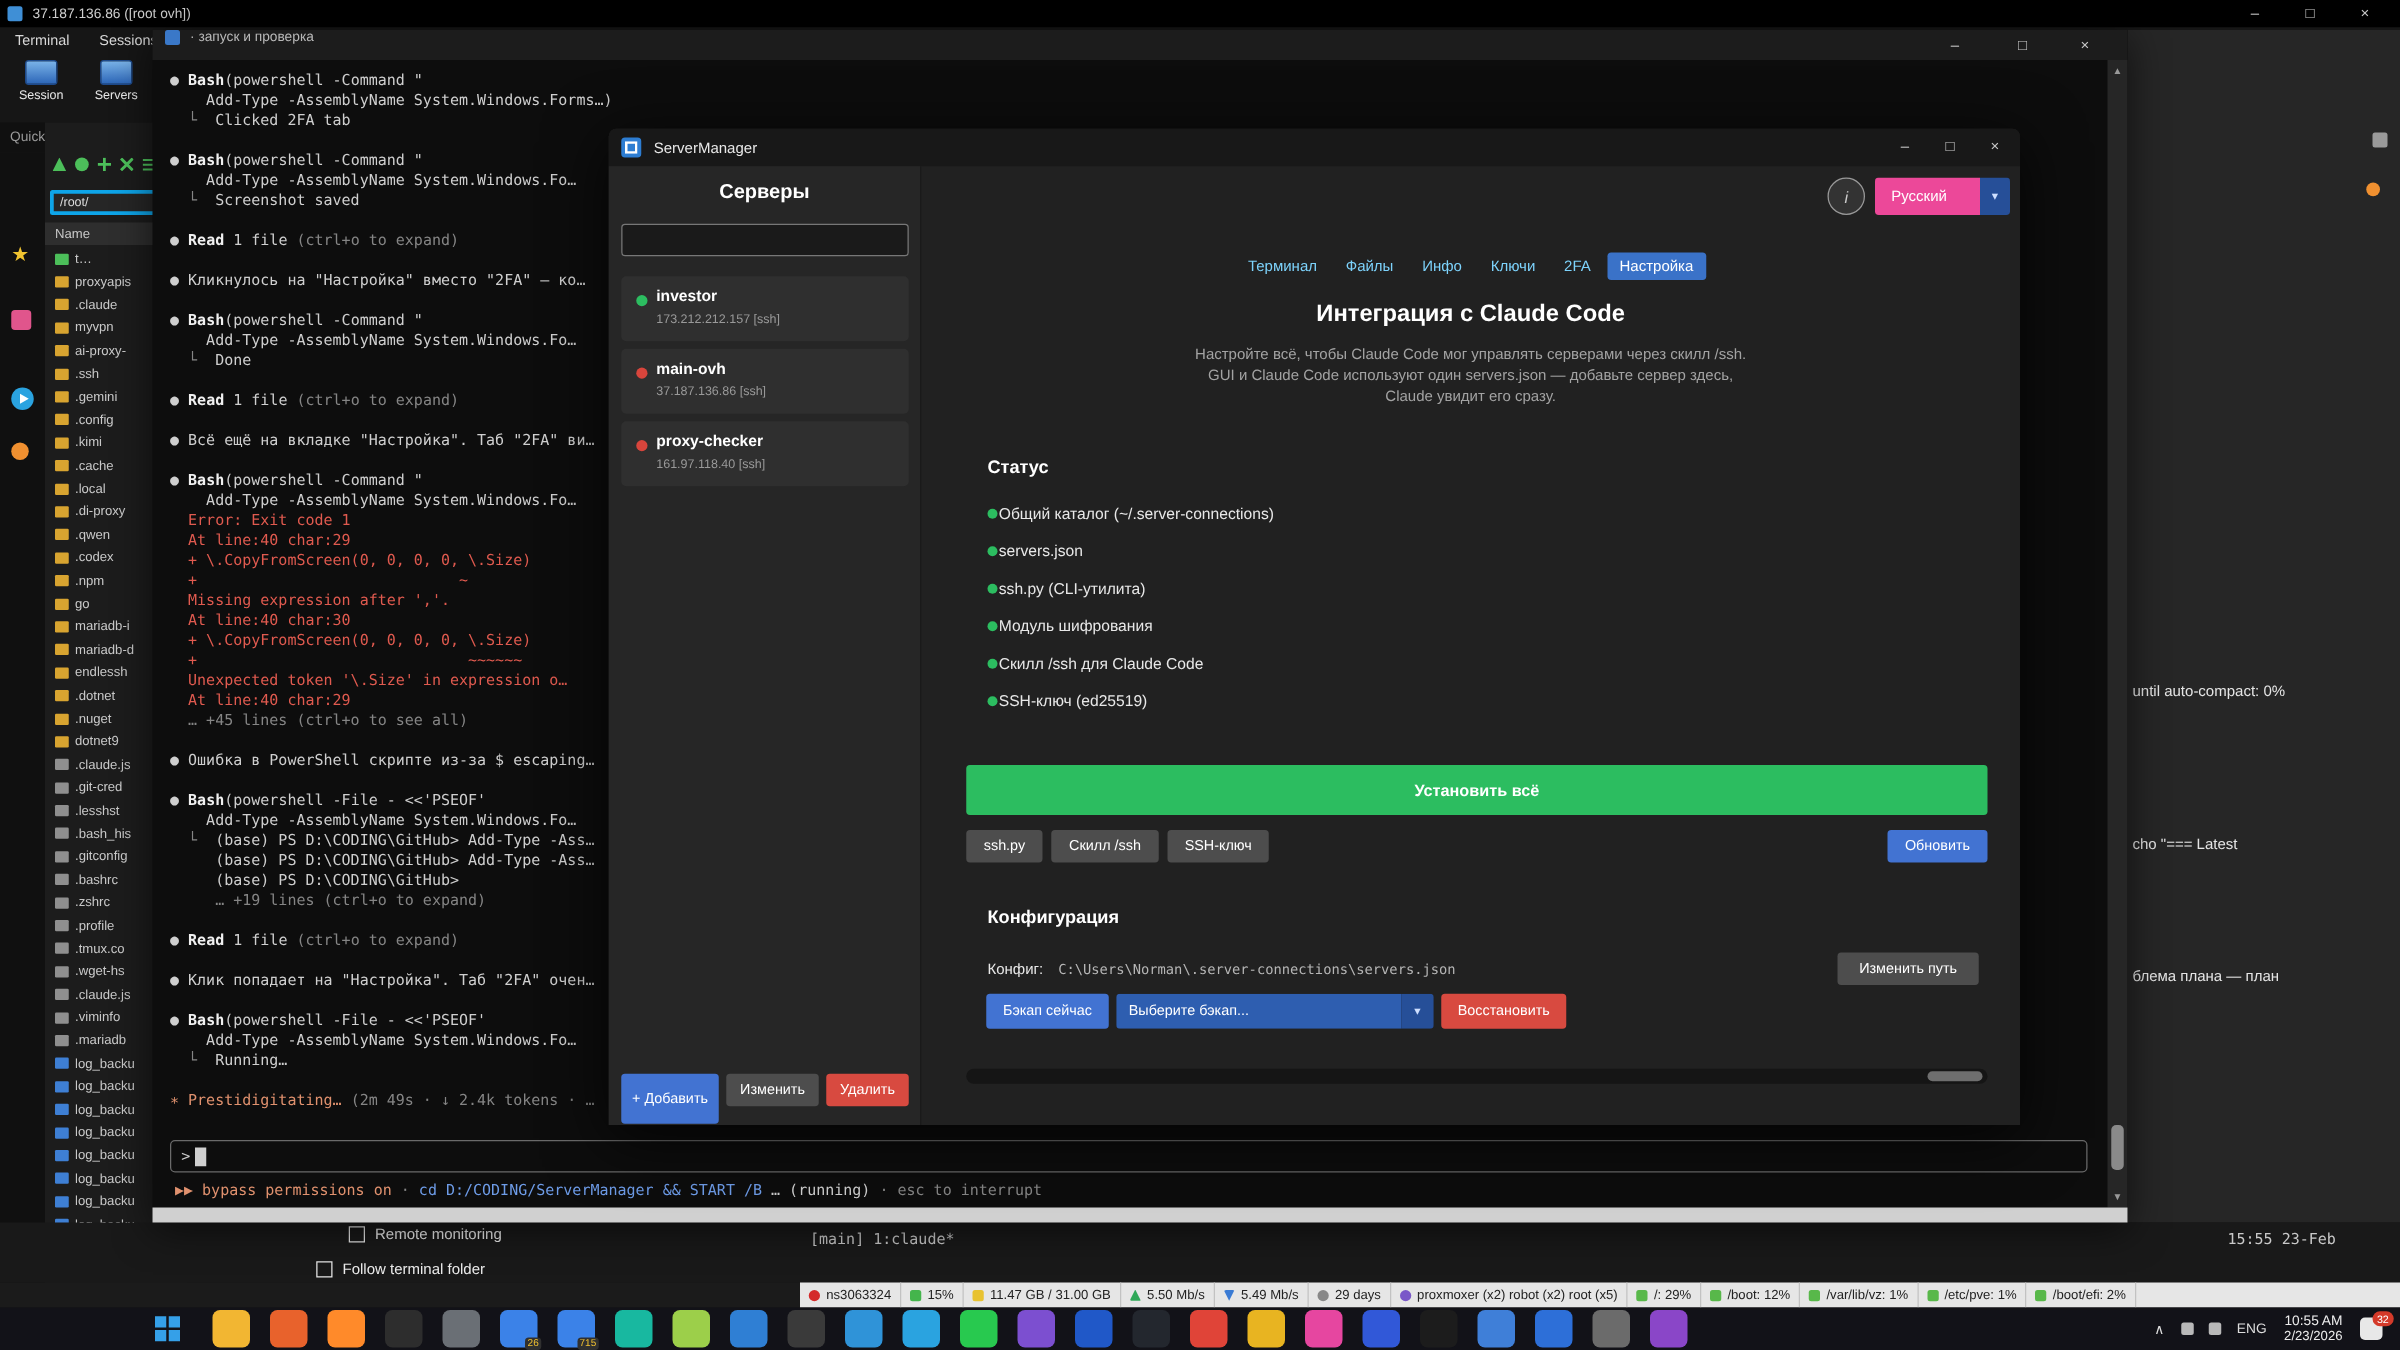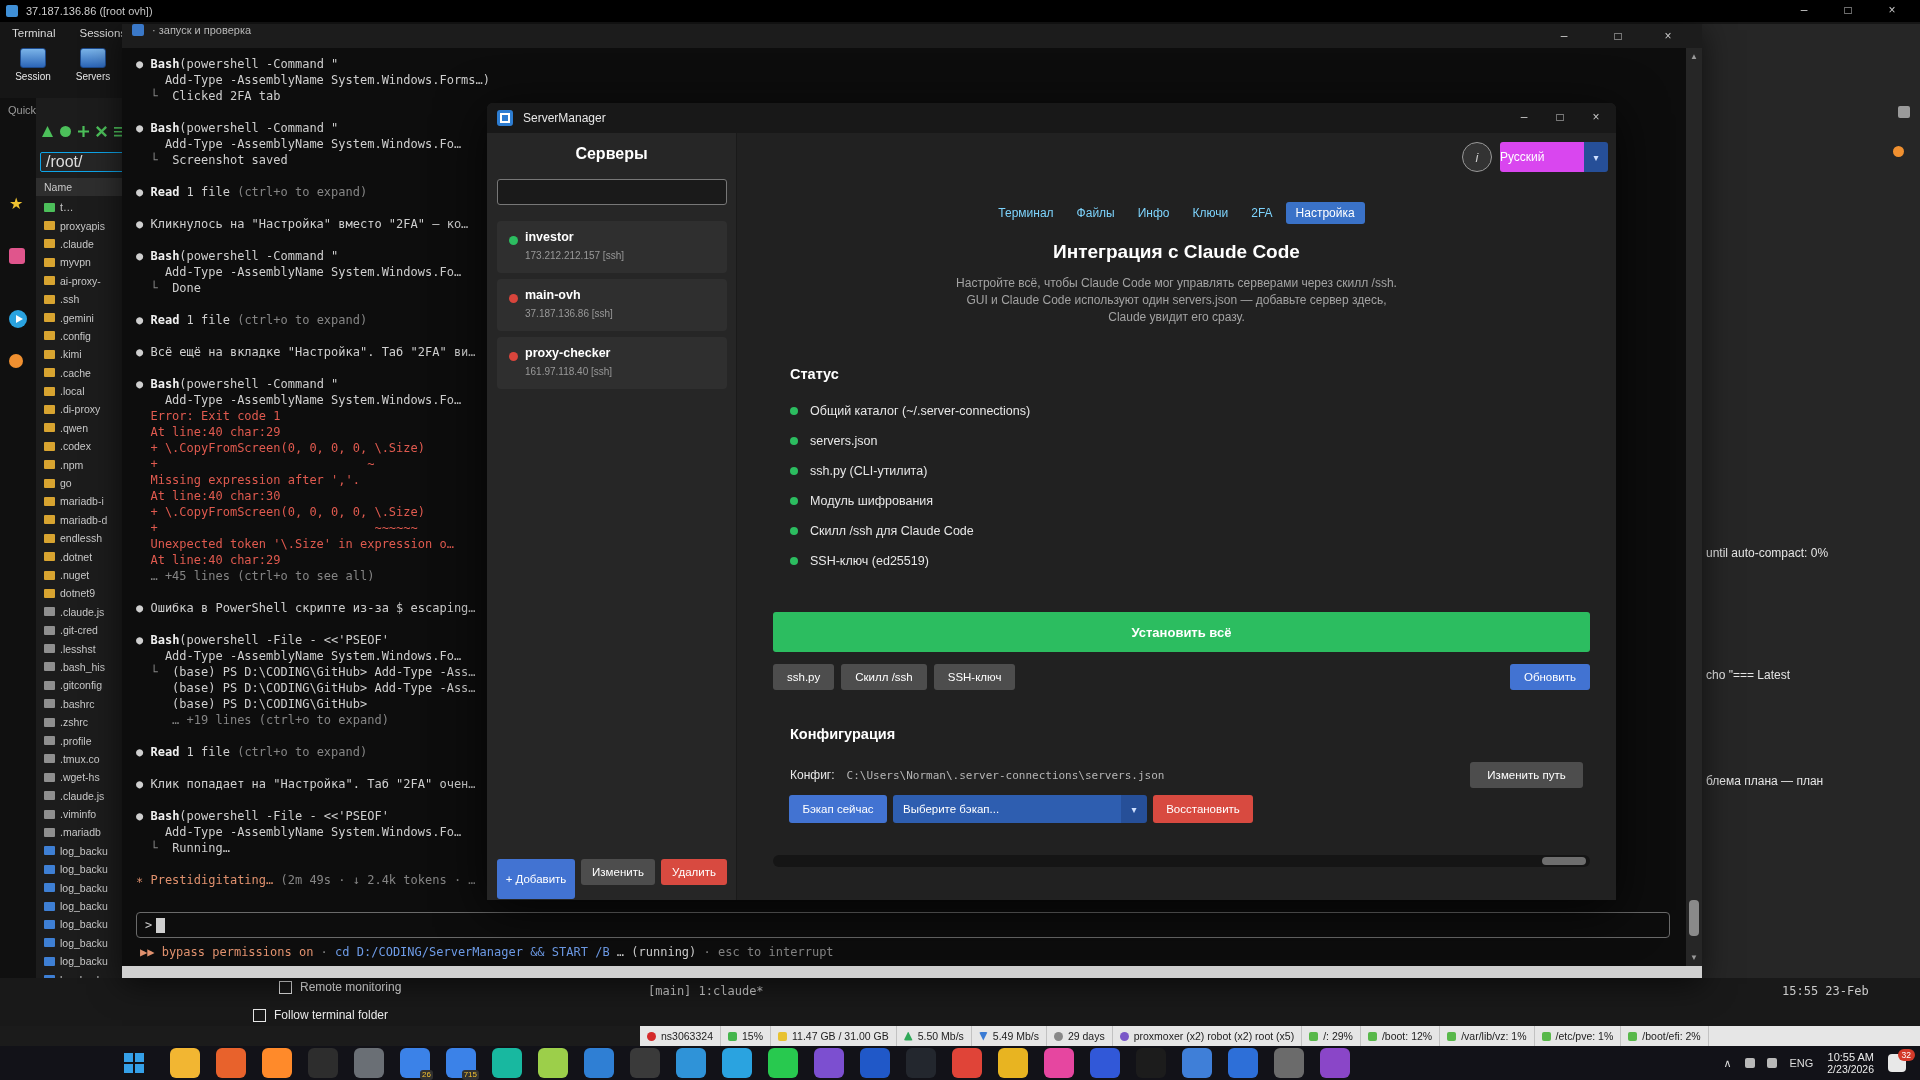--- a/index.html
+++ b/index.html
@@ -26,21 +26,21 @@
 .tg::after{content:"";width:0;height:0;border-left:7px solid #fff;border-top:4px solid transparent;border-bottom:4px solid transparent;margin-left:2px}
 
 #files{left:36px;top:98px;width:114px;height:928px;background:#1c1c1c;z-index:2}
 #ftools{position:absolute;left:6px;top:28px;display:flex;gap:7px}
 #ftools .fg{width:11px;height:11px;background:#4cbf5a}
 .fg-up{clip-path:polygon(50% 0,100% 100%,0 100%)}
 .fg-refresh{border-radius:50%}
 .fg-add{clip-path:polygon(40% 0,60% 0,60% 40%,100% 40%,100% 60%,60% 60%,60% 100%,40% 100%,40% 60%,0 60%,0 40%,40% 40%)}
 .fg-del{clip-path:polygon(50% 35%,85% 0,100% 15%,65% 50%,100% 85%,85% 100%,50% 65%,15% 100%,0 85%,35% 50%,0 15%,15% 0)}
 .fg-set{clip-path:polygon(0 10%,100% 10%,100% 25%,0 25%,0 45%,100% 45%,100% 60%,0 60%,0 80%,100% 80%,100% 95%,0 95%)}
-#fpath{position:absolute;left:4px;top:54px;width:106px;height:20px;background:#262626;border:1px solid #0ea5e9;border-radius:2px;display:flex;align-items:center;justify-content:space-between;padding:0 5px;font-size:16px;color:#ddd}
+#fpath{position:absolute;left:4px;top:54px;width:106px;height:20px;background:#262626;border:3px solid #0ea5e9;border-radius:2px;display:flex;align-items:center;justify-content:space-between;padding:0 5px;font-size:10px;color:#ddd}
 #fhead{position:absolute;left:0;top:80px;width:114px;height:18px;background:#2e2e2e;display:flex;align-items:center;font-size:10.5px;color:#c8c8c8;padding-left:8px}
 #file-tree{position:absolute;left:0;top:100px;width:114px}
 .frow{display:flex;align-items:center;height:18.4px;font-size:10.5px;color:#c9c9c9;padding-left:8px;gap:5px;white-space:nowrap;overflow:hidden}
 .fi{width:11px;height:9px;border-radius:1px;flex:none}
 .fi-folder{background:#d8a430}.fi-file{background:#8f8f8f}.fi-log{background:#3e7fd4}.fi-sys{background:#4cbf5a}
 
 #rear{left:1702px;top:24px;width:218px;height:954px;background:#262626;z-index:2}
 .frag{position:absolute;font-size:12px;color:#e5e5e5;white-space:nowrap}
 .door{width:14px;height:18px;background:#b8772e;border:1px solid #7a4c16;position:relative}
 .door::after{content:"";position:absolute;right:2px;top:8px;width:3px;height:3px;border-radius:50%;background:#4a2e0c}
@@ -80,30 +80,30 @@
 .sdot{position:absolute;left:12px;top:15px;width:9px;height:9px;border-radius:50%}
 .sdot-on{background:#2cbd60}.sdot-off{background:#d8453c}
 .srv .nm{position:absolute;left:28px;top:9px;font-size:12.5px;font-weight:bold;color:#fff}
 .srv .ad{position:absolute;left:28px;top:29px;font-size:10px;color:#999}
 #sm-sidebtns{position:absolute;left:10px;top:726px;width:230px;display:flex;gap:6px}
 .btn{display:flex;align-items:center;justify-content:center;border-radius:3px;font-size:11.5px;color:#fff;white-space:nowrap}
 .btn-blue{background:#4273d2}.btn-gray{background:#4d4d4d}.btn-red{background:#d84a40}.btn-green{background:#2cbd60}
 #sm-main{position:absolute;left:250px;top:30px;width:879px;height:767px}
 #sm-info{position:absolute;left:725px;top:9px;width:30px;height:30px;border:1px solid #999;border-radius:50%;background:#333;color:#ccc;display:flex;align-items:center;justify-content:center;font-size:13px;font-style:italic}
 #sm-lang{position:absolute;left:763px;top:9px;width:108px;height:30px;border-radius:3px;overflow:hidden;display:flex}
-#sm-lang .l{flex:1;background:#d946ef;display:flex;align-items:center;padding-left:0;font-size:12px;color:#fff}
+#sm-lang .l{flex:1;background:#ec4899;display:flex;align-items:center;padding-left:13px;font-size:12px;color:#fff}
 #sm-lang .c{width:24px;background:#264f98;display:flex;align-items:center;justify-content:center;color:#cfe0ff;font-size:10px}
 #tabs{position:absolute;left:0;top:69px;width:879px;display:flex;justify-content:center;gap:3px}
 .tab{padding:4px 10px;font-size:12px;color:#7dd3fc;border-radius:3px}
 .tab-active{background:#3a72c8;color:#fff}
 #pg-title{position:absolute;left:0;top:108px;width:879px;text-align:center;font-size:19px;font-weight:bold;color:#fff}
 #pg-desc{position:absolute;left:0;top:142px;width:879px;text-align:center;font-size:12px;line-height:17px;color:#a3a3a3}
 .h3{position:absolute;left:53px;font-size:14.5px;font-weight:bold;color:#fff}
 #checklist{position:absolute;left:53px;top:263px}
-.chk{display:flex;align-items:center;height:30px;gap:12px;font-size:12.5px;color:#e8e8e8}
+.chk{display:flex;align-items:center;height:30px;gap:1px;font-size:12.5px;color:#e8e8e8}
 .chk .d{width:8px;height:8px;border-radius:50%;background:#2cbd60;flex:none}
 #install{position:absolute;left:36px;top:479px;width:817px;height:40px;font-size:13px;font-weight:bold}
 #actions{position:absolute;left:36px;top:531px;display:flex;gap:7px}
 #actions .btn{height:26px;padding:0 14px}
 #refresh{position:absolute;left:773px;top:531px;width:80px;height:26px}
 #cfgrow{position:absolute;left:53px;top:629px;width:800px;height:26px;display:flex;align-items:center}
 #cfgrow .lab{font-size:12px;color:#e8e8e8;margin-right:12px}
 #cfgrow .pth{font-family:"DejaVu Sans Mono",monospace;font-size:11px;color:#b5b5b5}
 #changepath{position:absolute;left:733px;top:629px;width:113px;height:26px}
 #bkrow{position:absolute;left:52px;top:662px;height:28px;display:flex}

